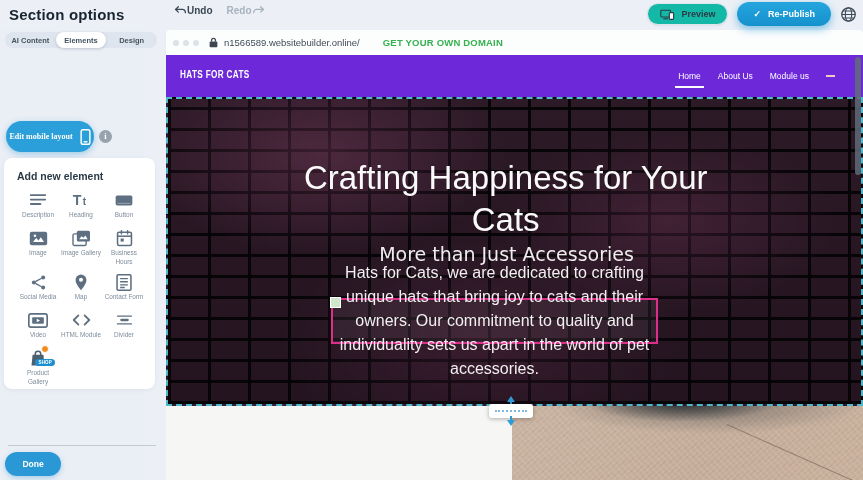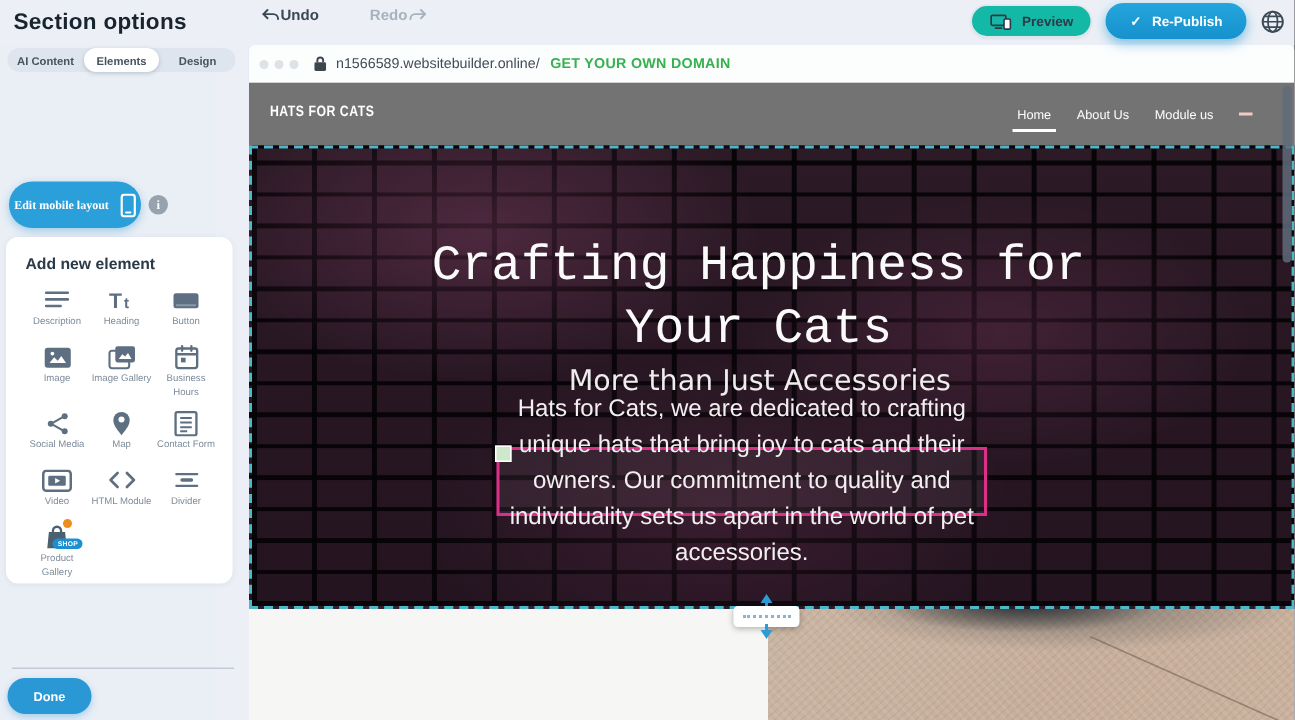--- a/index.html
+++ b/index.html
@@ -5,21 +5,21 @@
   * { margin:0; padding:0; box-sizing:border-box; }
   html,body { width:863px; height:480px; overflow:hidden; }
   body { font-family:"Liberation Sans", sans-serif; background:#ecf0f6; position:relative; }
 
   
   .topbar { position:absolute; left:0; top:0; width:863px; height:30px; background:#ecf0f6; z-index:30; }
   .app-title { position:absolute; left:9px; top:6px; font-size:15px; font-weight:bold; color:#18242f; letter-spacing:.2px; }
   .undo-redo { position:absolute; left:174px; top:5px; display:flex; align-items:center; gap:14px; }
   .ur-btn { display:flex; align-items:center; gap:0; font-size:10px; font-weight:bold; cursor:pointer; }
   .ur-btn.enabled { color:#3a4854; }
-  .ur-btn.disabled { color:#a7b2bd;margin-left:20px; }
+  .ur-btn.disabled { color:#a7b2bd; }
   .topbar-right { position:absolute; right:6px; top:2px; display:flex; align-items:center; gap:9px; }
   .preview-btn { display:flex; align-items:center; gap:6px; height:22px; padding:0 12px; background:#14b8a6; border:1px solid #dfe5ec; border-radius:12px; font-size:9px; font-weight:bold; color:#2c3a47; cursor:pointer; box-shadow:0 1px 2px rgba(40,60,90,.08); }
   .republish-btn { display:flex; align-items:center; gap:7px; height:24px; padding:0 16px; background:linear-gradient(#25a5de,#1691cd); border:none; border-radius:13px; font-size:9px; font-weight:bold; color:#fff; cursor:pointer; box-shadow:0 3px 8px rgba(28,150,210,.55); }
   .globe-wrap { width:17px; height:17px; cursor:pointer; }
 
   
   .sidebar { position:absolute; left:0; top:30px; width:144px; height:450px; background:#eaeef5; z-index:20; }
   .tabs { position:absolute; left:5px; top:2px; width:152px; height:16px; display:flex; background:#dee5ee; border-radius:9px; }
   .tab { flex:1; display:flex; align-items:center; justify-content:center; font-size:7.5px; font-weight:bold; color:#45545f; border-radius:9px; cursor:pointer; }
   .tab.active { background:#fff; box-shadow:0 1px 3px rgba(50,70,100,.25); }
@@ -39,42 +39,42 @@
   .sidebar-divider { position:absolute; left:8px; top:415px; width:148px; height:1px; background:#c2cbd5; }
   .done-btn { position:absolute; left:5px; top:422px; width:56px; height:24px; background:#2b98d6; border:none; border-radius:13px; color:#fff; font-size:8.5px; font-weight:bold; cursor:pointer; box-shadow:0 2px 5px rgba(40,150,215,.35); }
 
   
   .main { position:absolute; left:166px; top:30px; width:697px; height:450px; }
   .chrome { position:absolute; left:0; top:0; width:697px; height:25px; background:#fcfdfd; border-radius:4px 4px 0 0; display:flex; align-items:center; box-shadow:0 1px 2px rgba(0,0,0,.05); }
   .chrome-dots { display:flex; gap:4px; margin-left:7px; }
   .chrome-dots span { width:6px; height:6px; border-radius:50%; background:#dde2e7; }
   .lock { margin-left:10px; }
   .url-text { margin-left:6px; font-size:9.5px; color:#414c57; }
-  .domain-link { margin-left:7px; font-size:9.5px; font-weight:bold; color:#35b14f; cursor:pointer; letter-spacing:.2px; }
+  .domain-link { margin-left:23px; font-size:9.5px; font-weight:bold; color:#35b14f; cursor:pointer; letter-spacing:.2px; }
 
   .viewport { position:absolute; left:0; top:25px; width:697px; height:425px; background:#f6f6f4; overflow:hidden; }
 
-  .site-header { position:absolute; left:0; top:0; width:697px; height:42px; background:#737373;text-decoration:underline; }
+  .site-header { position:absolute; left:0; top:0; width:697px; height:42px; background:#6d28d9;text-decoration:underline; }
   .site-logo { position:absolute; left:14px; top:14px; color:#fff; font-size:10px; font-weight:bold; letter-spacing:.4px; transform:scaleX(.82); transform-origin:left; white-space:nowrap; }
   .site-nav { position:absolute; right:28px; top:0; height:42px; display:flex; align-items:center; gap:17px; }
   .nav-item { color:#fff; font-size:8.5px; cursor:pointer; position:relative; padding:4px 0; }
   .nav-item.active::after { content:""; position:absolute; left:-3px; right:-3px; bottom:-3px; height:2px; background:#fff; }
   .nav-more { width:9px; height:1.5px; background:#f4c9c4; cursor:pointer; }
 
   .hero { position:absolute; left:0; top:42px; width:697px; height:309px;
     background-color:#140d12;
     background-image:
       radial-gradient(ellipse 300px 160px at 22% 18%, rgba(125,62,98,.42), transparent 62%),
       radial-gradient(ellipse 280px 150px at 72% 40%, rgba(112,52,86,.34), transparent 60%),
       radial-gradient(ellipse 330px 170px at 45% 80%, rgba(100,46,76,.30), transparent 60%),
       repeating-linear-gradient(90deg, rgba(5,3,6,.92) 0 3px, transparent 3px 40px),
       repeating-linear-gradient(0deg, rgba(5,3,6,.92) 0 3px, transparent 3px 21px),
       linear-gradient(#2c1a26,#241420);
     border:2px dashed #4fb7c9; }
-  .hero-h1 { position:absolute; left:50%; top:58px; transform:translateX(-52%); width:440px; text-align:center; color:#fbfafb; font-size:33px; line-height:1.27; font-weight:500; font-family:Liberation Mono, monospace; }
+  .hero-h1 { position:absolute; left:50%; top:58px; transform:translateX(-52%); width:440px; text-align:center; color:#fbfafb; font-size:33px; line-height:1.27; font-weight:500; font-family:Liberation Sans, sans-serif; }
   .hero-sub { position:absolute; left:50%; top:144px; transform:translateX(-52%); width:400px; text-align:center; color:#efecee; font-size:19px; font-weight:500; font-family:"DejaVu Sans", sans-serif; }
   .hero-textbox { position:absolute; left:163px; top:199px; width:327px; height:46px; border:2px solid #dd2f89; background:rgba(255,255,255,.05); display:flex; align-items:center; justify-content:center; padding:4px 6px; }
   .hero-textbox p { color:#f3eff1; font-size:16px; line-height:1.5; text-align:center; }
   .tb-handle { position:absolute; left:-3px; top:-3px; width:11px; height:11px; background:#cfe7ca; border:1.5px solid #fff; }
 
   .resize-ctl { position:absolute; left:323px; top:342px; width:44px; height:28px; z-index:6; cursor:ns-resize; }
   .resize-pill { position:absolute; left:0; top:7px; width:44px; height:14px; background:#fff; border-radius:3px; box-shadow:0 1px 4px rgba(0,0,0,.3); }
   .resize-dots { position:absolute; left:6px; top:13px; width:32px; border-top:2px dotted #7fb6d9; }
   .r-arrow { position:absolute; left:18px; width:0; height:0; border-left:4px solid transparent; border-right:4px solid transparent; }
   .r-arrow.up { top:-1px; border-bottom:6px solid #2f9bd6; }

